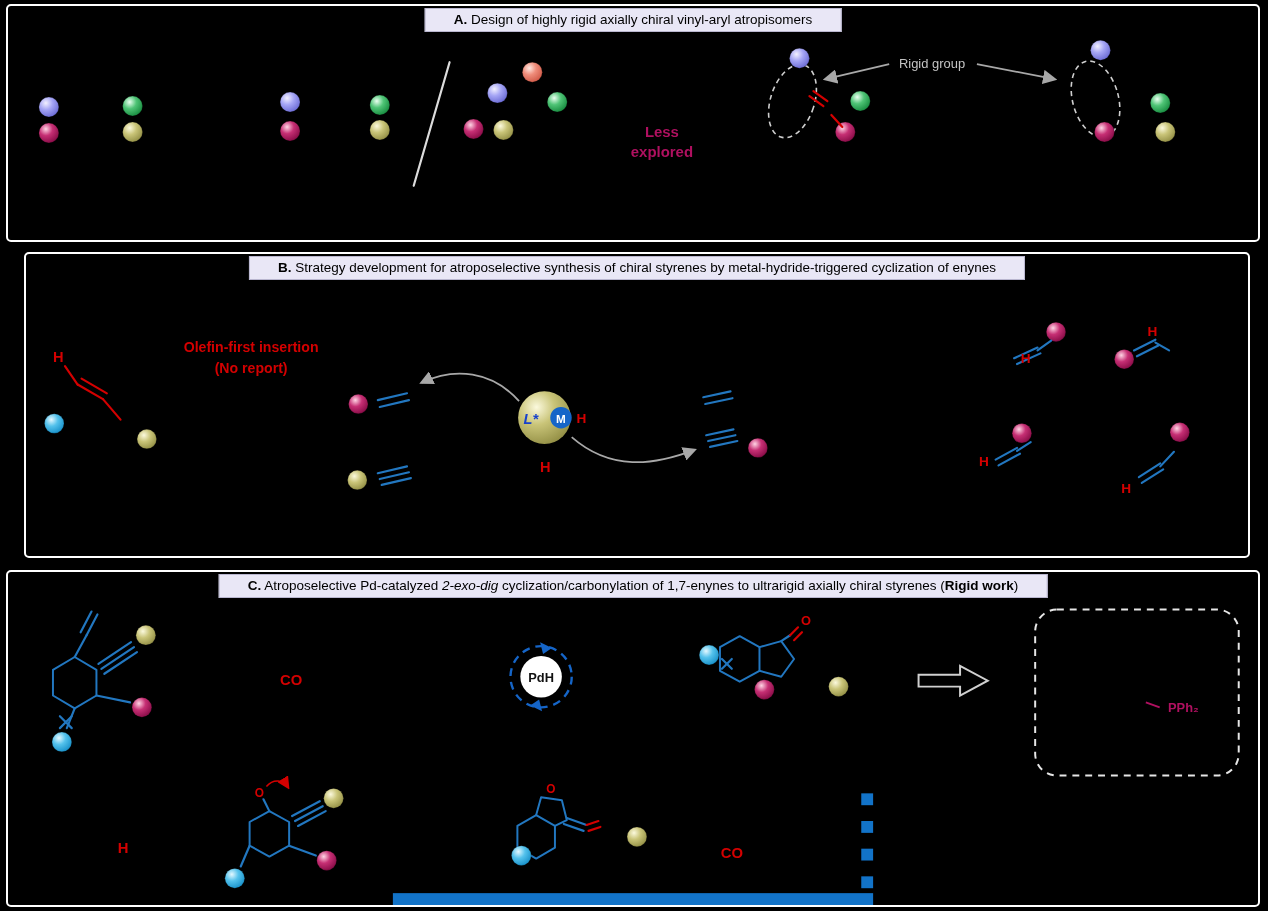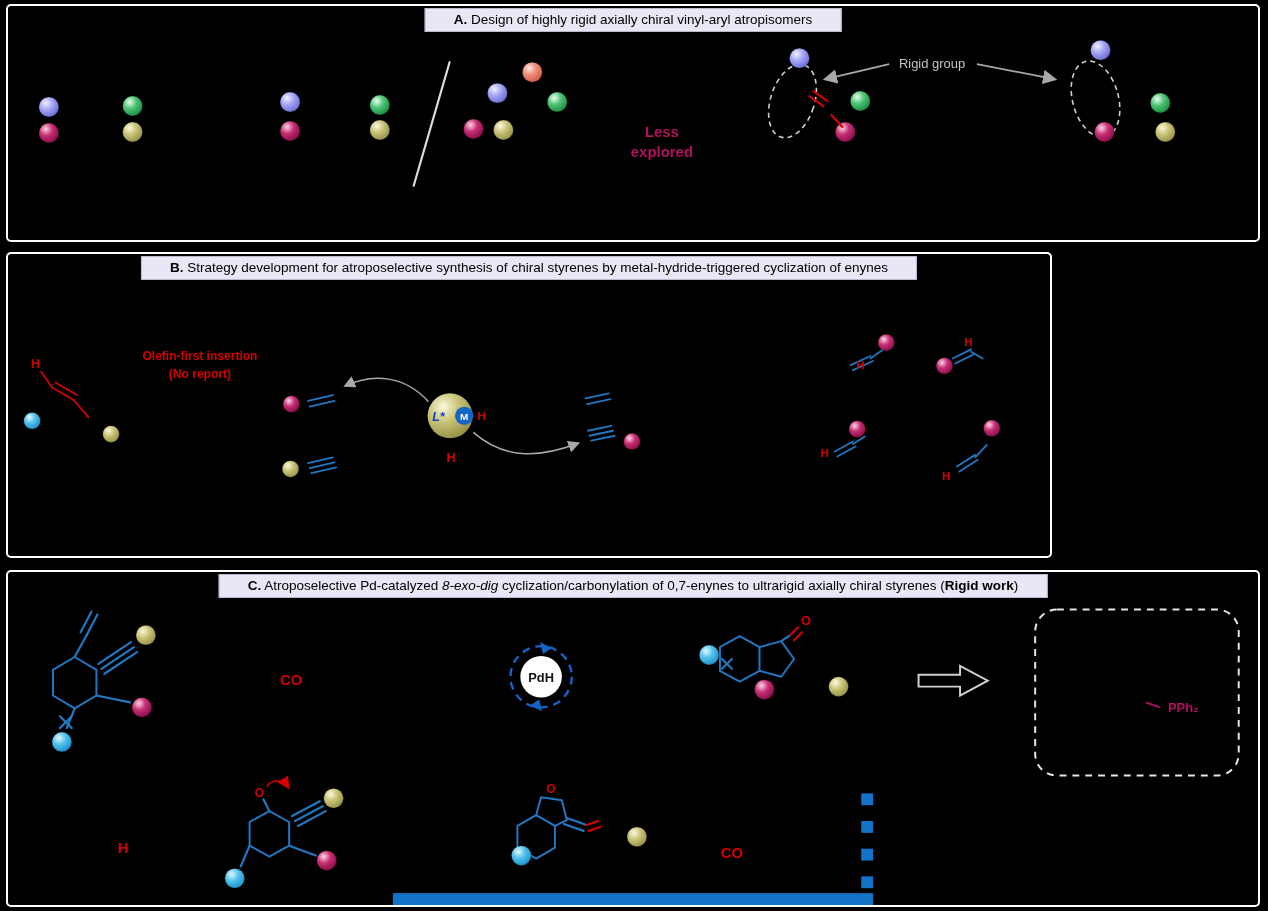--- a/index.html
+++ b/index.html
@@ -1,20 +1,20 @@
 <!DOCTYPE html>
 <html><head>
 <meta charset="utf-8">
 <style>
   html,body{margin:0;padding:0;background:#000;}
   body{width:1268px;height:911px;font-family:"Liberation Sans",sans-serif;}
   .figure{position:relative;width:1268px;height:911px;background:#000;overflow:hidden;}
   .panel{position:absolute;background:#000;border:2px solid #fff;border-radius:5px;box-sizing:border-box;}
   #panel-a{left:6px;top:4px;width:1254px;height:238px;}
-  #panel-b{left:6px;top:252px;width:1046px;height:306px;}
+  #panel-b{left:24px;top:252px;width:1226px;height:306px;}
   #panel-c{left:6px;top:570px;width:1254px;height:337px;}
   .panel>svg{position:absolute;left:0;top:0;width:100%;height:100%;}
   .title-box{position:absolute;top:2px;left:50%;transform:translateX(-50%);
     background:#e9e7f6;border:1px solid #b9b6cf;color:#000;font-size:13.5px;
     line-height:1.3;padding:2px 28px;white-space:nowrap;z-index:2;}
   .title-box b{font-weight:bold;}
   .title-box .it{font-style:italic;}
   svg text{font-family:"Liberation Sans",sans-serif;}
   .slash{stroke:#dcdcdc;stroke-width:2.2;stroke-linecap:round;}
   .dash-ellipse{fill:none;stroke:#cfcfcf;stroke-width:1.6;stroke-dasharray:5 4;}
@@ -222,21 +222,21 @@
           <line x1="1145" y1="233" x2="1167" y2="219"></line>
           <line x1="1164" y1="216" x2="1178" y2="201"></line>
         </g>
         <text class="t-red" x="1129" y="243" font-size="14" text-anchor="middle">H</text>
       </g>
     </svg>
   </section>
 
   <section class="panel" id="panel-c">
     <div class="title-box">
-      <b>C.</b><span> Atroposelective Pd-catalyzed </span><span class="it">8-exo-dig</span><span> cyclization/carbonylation of 0,7-enynes to ultrarigid axially chiral styrenes (</span><b>Rigid work</b><span>)</span>
+      <b>C.</b><span> Atroposelective Pd-catalyzed </span><span class="it">2-exo-dig</span><span> cyclization/carbonylation of 1,7-enynes to ultrarigid axially chiral styrenes (</span><b>Rigid work</b><span>)</span>
     </div>
     <svg viewBox="0 0 1254 337">
       <g>
         <path class="ring-blue" d="M62,86 L84,99 L84,125 L62,138 L40,125 L40,99 Z"></path>
         <g class="bond-blue">
           <line x1="62" y1="86" x2="74" y2="64"></line>
           <line x1="74" y1="64" x2="85" y2="43"></line>
           <line x1="68" y1="61" x2="79" y2="40"></line>
         </g>
         <g class="bond-blue">

